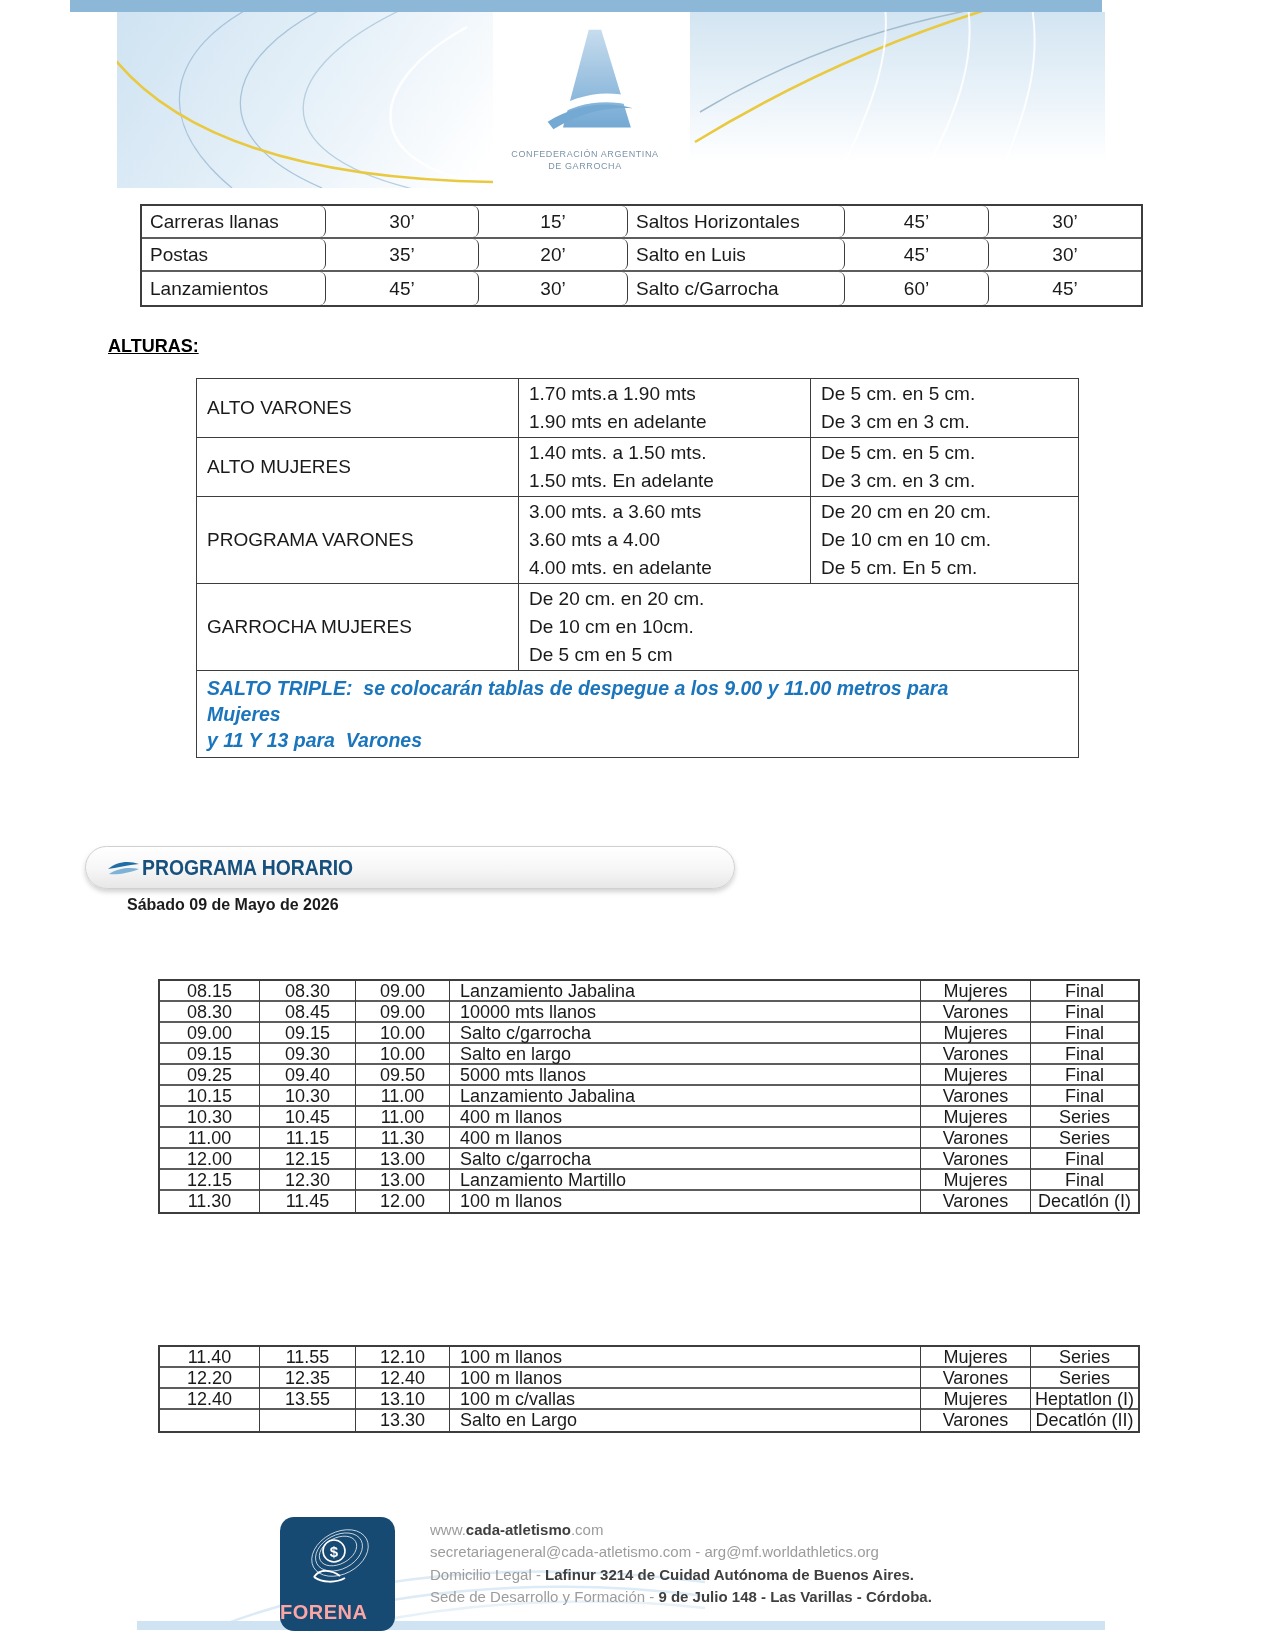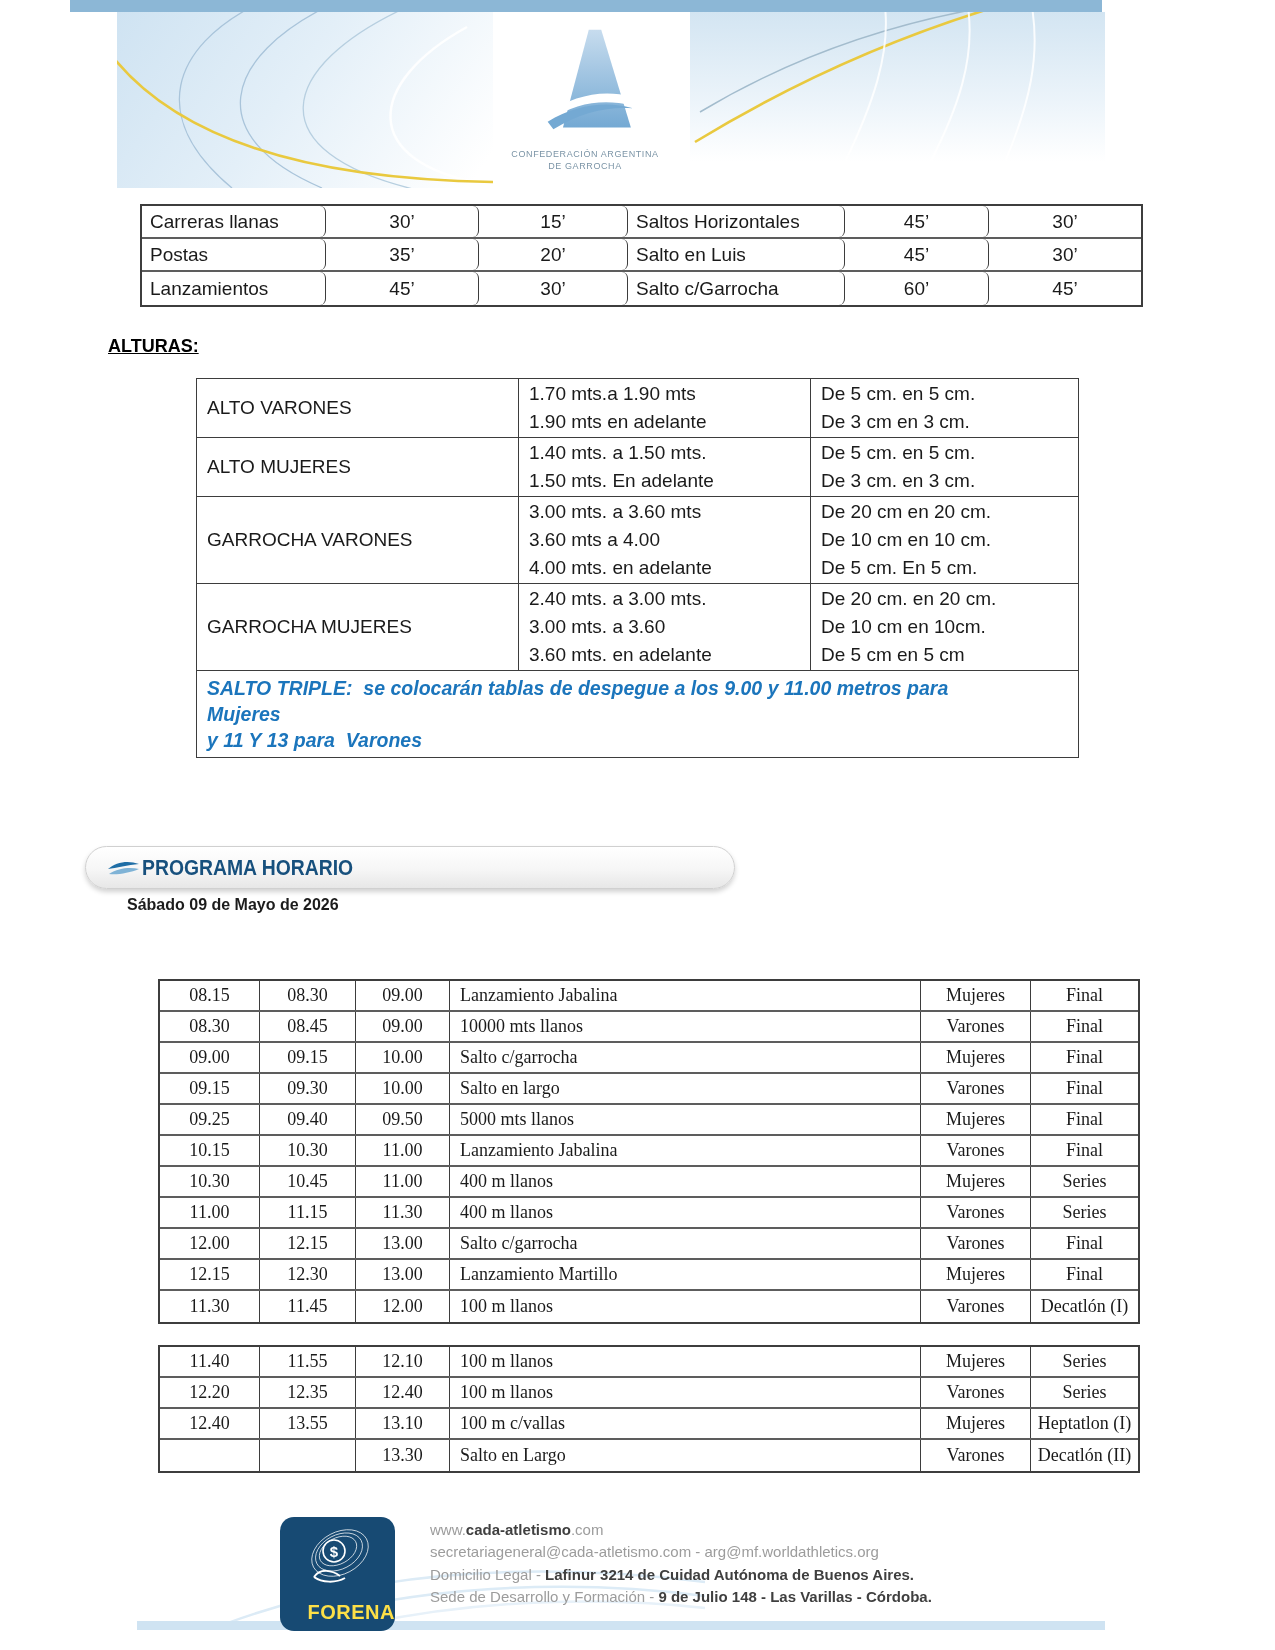--- a/index.html
+++ b/index.html
@@ -41,30 +41,30 @@
             border:1px solid #d0d0d0; box-shadow:0 3px 5px rgba(0,0,0,.18); }
   .banner-icon { position:absolute; left:20px; top:13px; }
   .banner-title { position:absolute; left:56px; top:0; height:43px; line-height:42px; font-size:22px; font-weight:bold;
                   color:#17507d; white-space:nowrap; transform:scaleX(.88); transform-origin:left center; }
   .date-h { position:absolute; left:127px; top:896px; font-size:16px; font-weight:bold; color:#1c1c1c; }
 
   
   .s-table { position:absolute; left:158px; width:982px; border:2px solid #3d3d3d; background:#fff; }
   .s-table.t1 { top:979px; }
   .s-table.t2 { top:1345px; }
-  .s-row { display:grid; grid-template-columns:100px 96px 94px 471px 110px 1fr; height:31px; border-bottom:2px solid #5d5d5d;font-family:Liberation Serif, serif; }
+  .s-row { display:grid; grid-template-columns:100px 96px 94px 471px 110px 1fr; height:21px; border-bottom:2px solid #5d5d5d; }
   .s-row:last-of-type { border-bottom:none; }
   .s-cell { display:flex; align-items:center; justify-content:center; font-size:18px; border-right:1px solid #3d3d3d; }
   .s-cell.event { justify-content:flex-start; padding-left:10px;text-align:right; }
   .s-cell.last { border-right:none; }
 
   
   .forena { position:absolute; left:280px; top:1517px; width:115px; height:114px; border-radius:14px; background:#174a73; }
   .forena svg { position:absolute; left:22px; top:8px; }
-  .forena-label { position:absolute; left:0; bottom:7px; width:100%; text-align:right; color:#fde047;
+  .forena-label { position:absolute; left:0; bottom:7px; width:100%; text-align:left; color:#fca5a5;
                   font-weight:bold; font-size:20px; letter-spacing:.5px; }
   .f-text { position:absolute; left:430px; top:1519px; font-size:15px; line-height:22.4px; white-space:nowrap; }
   .lf { color:#9c9c9c; }
   .bf { color:#3f3f3f; font-weight:bold; }
   .bottom-bar { position:absolute; left:137px; top:1621px; width:968px; height:9px; background:#cfe3f2; }
   .bottom-curves { position:absolute; left:225px; top:1548px; }
 </style>
 </head>
 <body>
 
@@ -154,34 +154,31 @@
 
       <div class="a-row">
         <div class="a-cell event">ALTO MUJERES</div>
         <div class="a-cell">1.40 mts. a 1.50 mts.
 1.50 mts. En adelante</div>
         <div class="a-cell last">De 5 cm. en 5 cm.
 De 3 cm. en 3 cm.</div>
       </div>
 
       <div class="a-row">
-        <div class="a-cell event">GARROCHA VARONES</div>
+        <div class="a-cell event">PROGRAMA VARONES</div>
         <div class="a-cell">3.00 mts. a 3.60 mts
 3.60 mts a 4.00
 4.00 mts. en adelante</div>
         <div class="a-cell last">De 20 cm en 20 cm.
 De 10 cm en 10 cm.
 De 5 cm. En 5 cm.</div>
       </div>
 
       <div class="a-row">
         <div class="a-cell event">GARROCHA MUJERES</div>
-        <div class="a-cell">2.40 mts. a 3.00 mts.
-3.00 mts. a 3.60
-3.60 mts. en adelante</div>
         <div class="a-cell last">De 20 cm. en 20 cm.
 De 10 cm en 10cm.
 De 5 cm en 5 cm</div>
       </div>
 
     <div class="a-note" style="color:#1b75bc;">SALTO TRIPLE:  se colocarán tablas de despegue a los 9.00 y 11.00 metros para
 Mujeres
 y 11 Y 13 para  Varones</div>
   </div>
 

